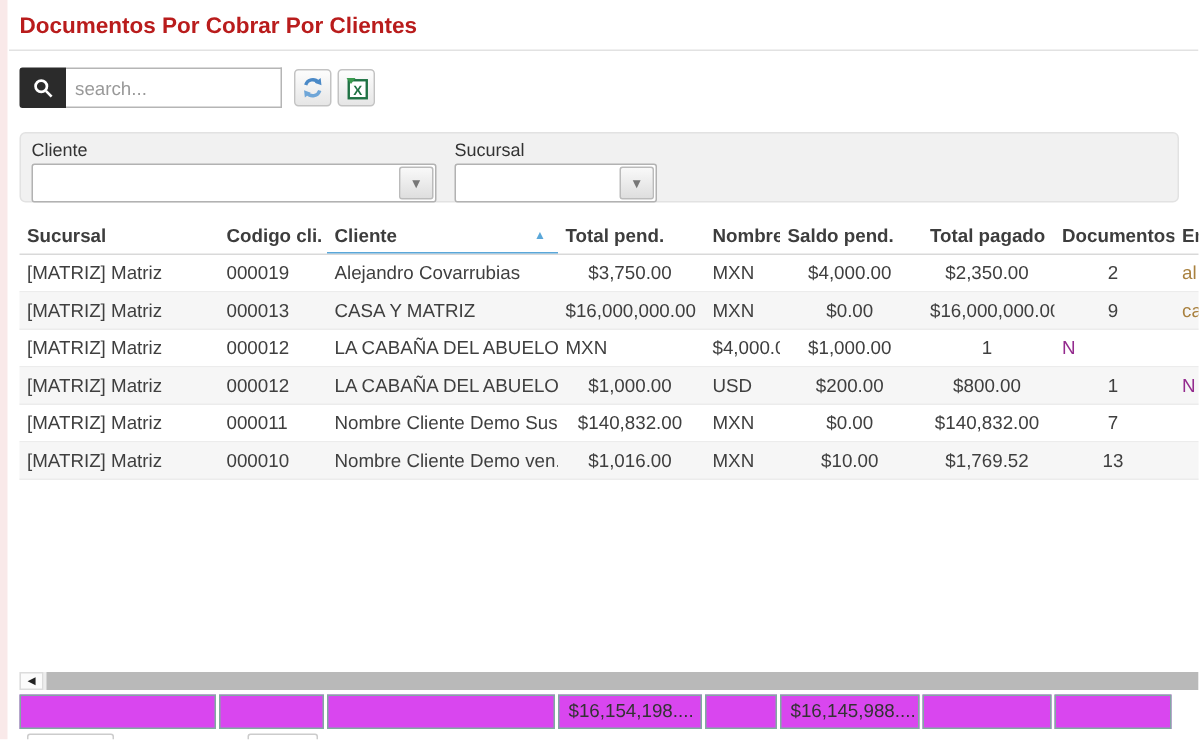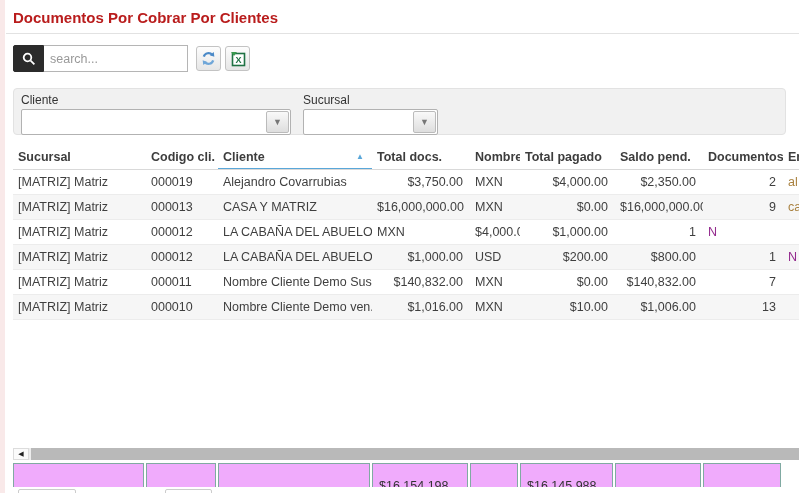--- a/index.html
+++ b/index.html
@@ -42,40 +42,40 @@
     background:linear-gradient(#f9f9f9,#dedede); border:1px solid #bbb; border-radius:2px;
     display:flex; align-items:center; justify-content:center; font-size:9px; color:#777; cursor:pointer; }
 
   
   .grid { position:absolute; left:13px; top:145px; width:890px; }
   .grid-row { display:grid; grid-template-columns:133px 72px 154px 98px 50px 95px 88px 80px 120px;
     height:25px; line-height:24px; font-size:12.5px; }
   .grid-header { border-bottom:1px solid #d9d9d9; color:#3d3d3d; font-weight:600; }
   .grid-header .cell { cursor:pointer; }
   .cell { padding:0 6px 0 5px; white-space:nowrap; overflow:hidden; }
-  .cell.num { text-align:right; padding-right:7px; }
+  .cell.num { text-align:center; padding-right:7px; }
   .hcell-cliente { position:relative; display:flex; justify-content:space-between; align-items:center; }
   .hcell-cliente::after { content:""; position:absolute; left:0; right:0; bottom:-1px; height:2px; background:#5aa7d9; }
   .sort-asc { color:#5aa7d9; font-size:8px; margin-right:2px; }
   .data-row { border-bottom:1px solid #ececec; color:#3f3f3f; }
   .data-row.alt { background:#f6f6f6; }
   .frag-tan { color:#a9813f; }
   .frag-mag { color:#942b8e; }
 
   
   .hscrollbar { position:absolute; left:13px; top:448px; width:786px; height:12px; background:#ededed; display:flex; }
   .sb-left { width:16px; height:12px; background:#fbfbfb; border:1px solid #dcdcdc;
     display:flex; align-items:center; justify-content:center; font-size:7px; color:#222; cursor:pointer; }
   .sb-thumb { flex:1; height:12px; background:#b9b9b9; margin-left:2px; cursor:grab; }
 
   
   .summary-row { position:absolute; left:13px; top:463px; width:890px; display:grid;
     grid-template-columns:133px 72px 154px 98px 50px 95px 88px 80px 120px; height:23px; }
-  .sum-cell { background:#f0abfc; border:1px solid #80aaa2; margin-right:2px; height:23px;
-    line-height:21px; font-size:12.5px; color:#333; text-align:right; padding:12px 6px;
+  .sum-cell { background:#d946ef; border:1px solid #80aaa2; margin-right:2px; height:23px;
+    line-height:21px; font-size:12.5px; color:#333; text-align:right; padding:0 6px;
     white-space:nowrap; overflow:hidden; }
 
   
   .pager { position:absolute; left:13px; top:487px; width:786px; height:6px; background:#fff; overflow:hidden; }
   .pager-box { position:absolute; top:2px; height:20px; background:#fff; border:1px solid #ccc; border-radius:2px; }
   .pager-box.size { left:5px; width:58px; }
   .pager-box.page { left:152px; width:47px; }
 </style>
 </head>
 <body>
@@ -131,24 +131,24 @@
   </div>
 
   <div class="grid">
     <div class="grid-row grid-header">
       <div class="cell">Sucursal</div>
       <div class="cell">Codigo cli.</div>
       <div class="cell hcell-cliente">
         <span>Cliente</span>
         <span class="sort-asc">▲</span>
       </div>
-      <div class="cell">Total docs.</div>
+      <div class="cell">Total pend.</div>
       <div class="cell">Nombre</div>
+      <div class="cell">Saldo pend.</div>
       <div class="cell">Total pagado</div>
-      <div class="cell">Saldo pend.</div>
       <div class="cell num">Documentos</div>
       <div class="cell">Em</div>
     </div>
 
     <div class="grid-row data-row">
       <div class="cell">[MATRIZ] Matriz</div>
       <div class="cell">000019</div>
       <div class="cell">Alejandro Covarrubias</div>
       <div class="cell num">$3,750.00</div>
       <div class="cell">MXN</div>
@@ -205,21 +205,21 @@
       <div class="cell"></div>
     </div>
 
     <div class="grid-row data-row alt">
       <div class="cell">[MATRIZ] Matriz</div>
       <div class="cell">000010</div>
       <div class="cell">Nombre Cliente Demo ven...</div>
       <div class="cell num">$1,016.00</div>
       <div class="cell">MXN</div>
       <div class="cell num">$10.00</div>
-      <div class="cell num">$1,006.00</div>
+      <div class="cell num">$1,769.52</div>
       <div class="cell num">13</div>
       <div class="cell"></div>
     </div>
   </div>
 
   <div class="hscrollbar">
     <span class="sb-left">◀</span>
     <span class="sb-thumb"></span>
   </div>
 

